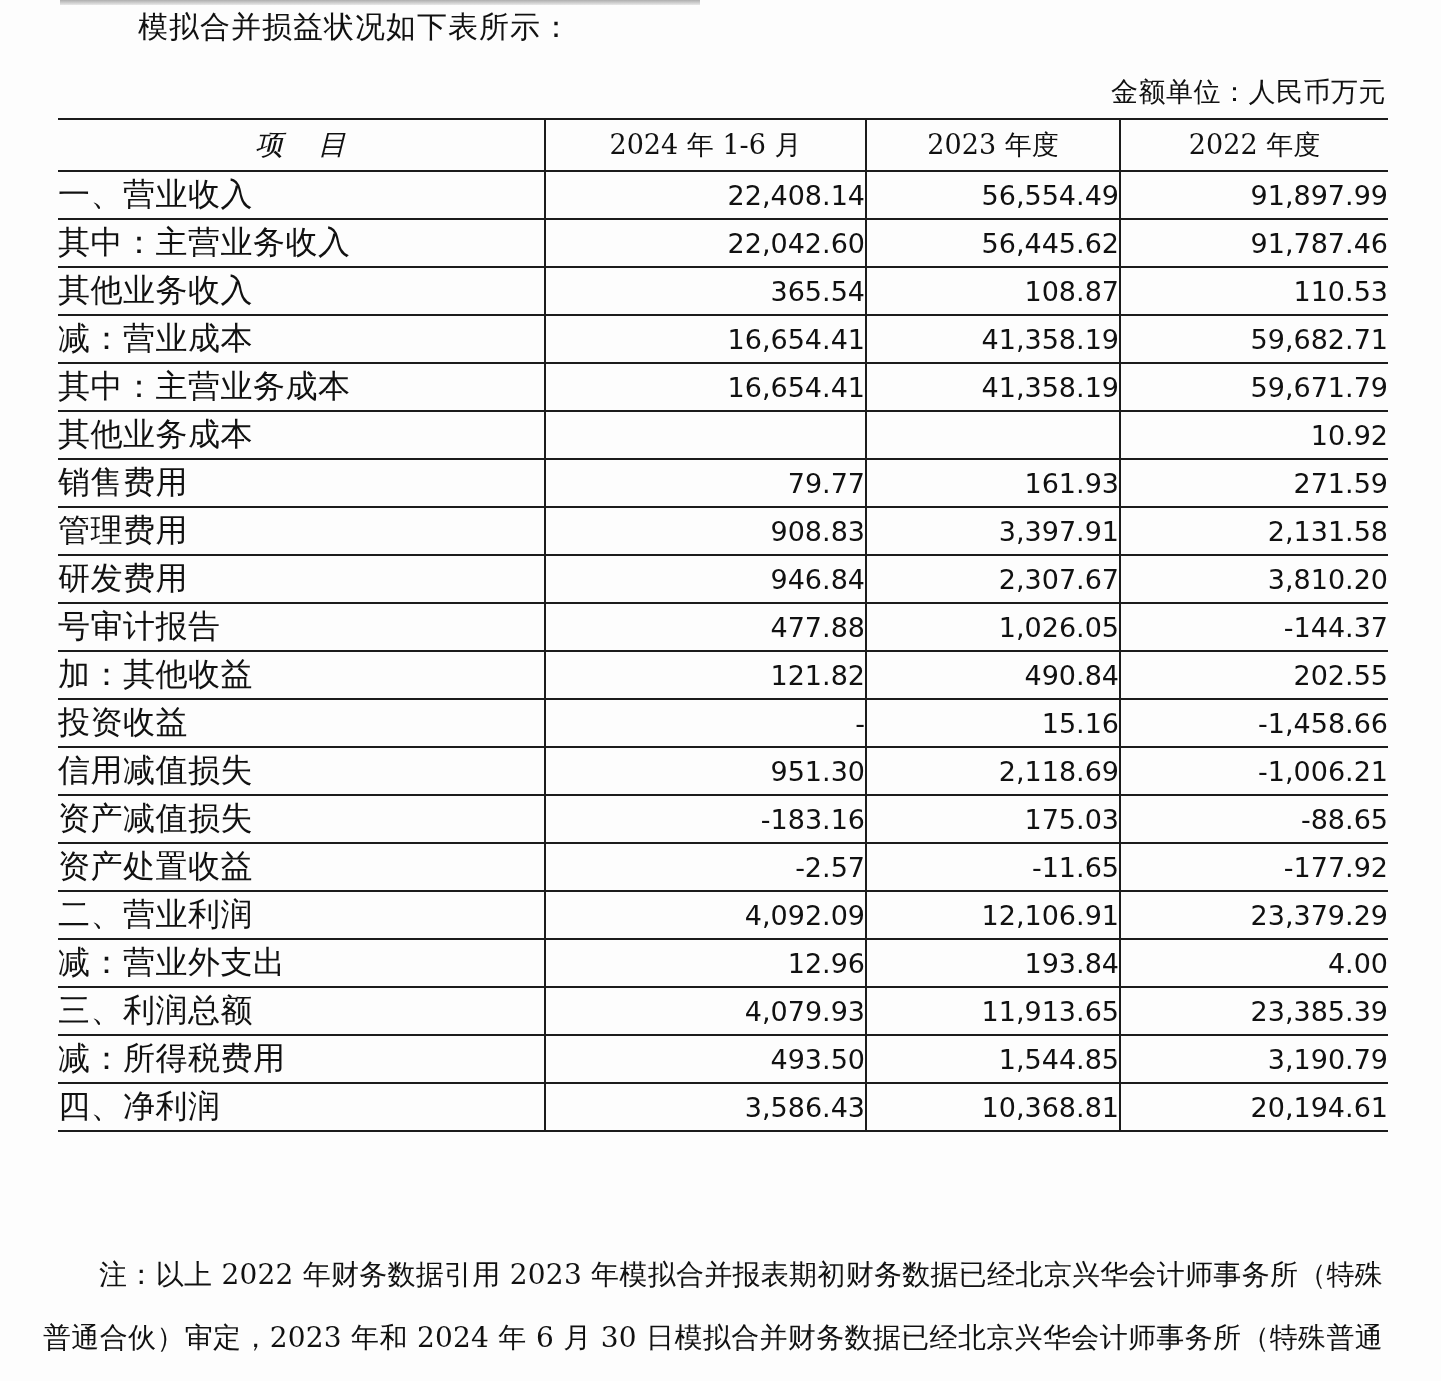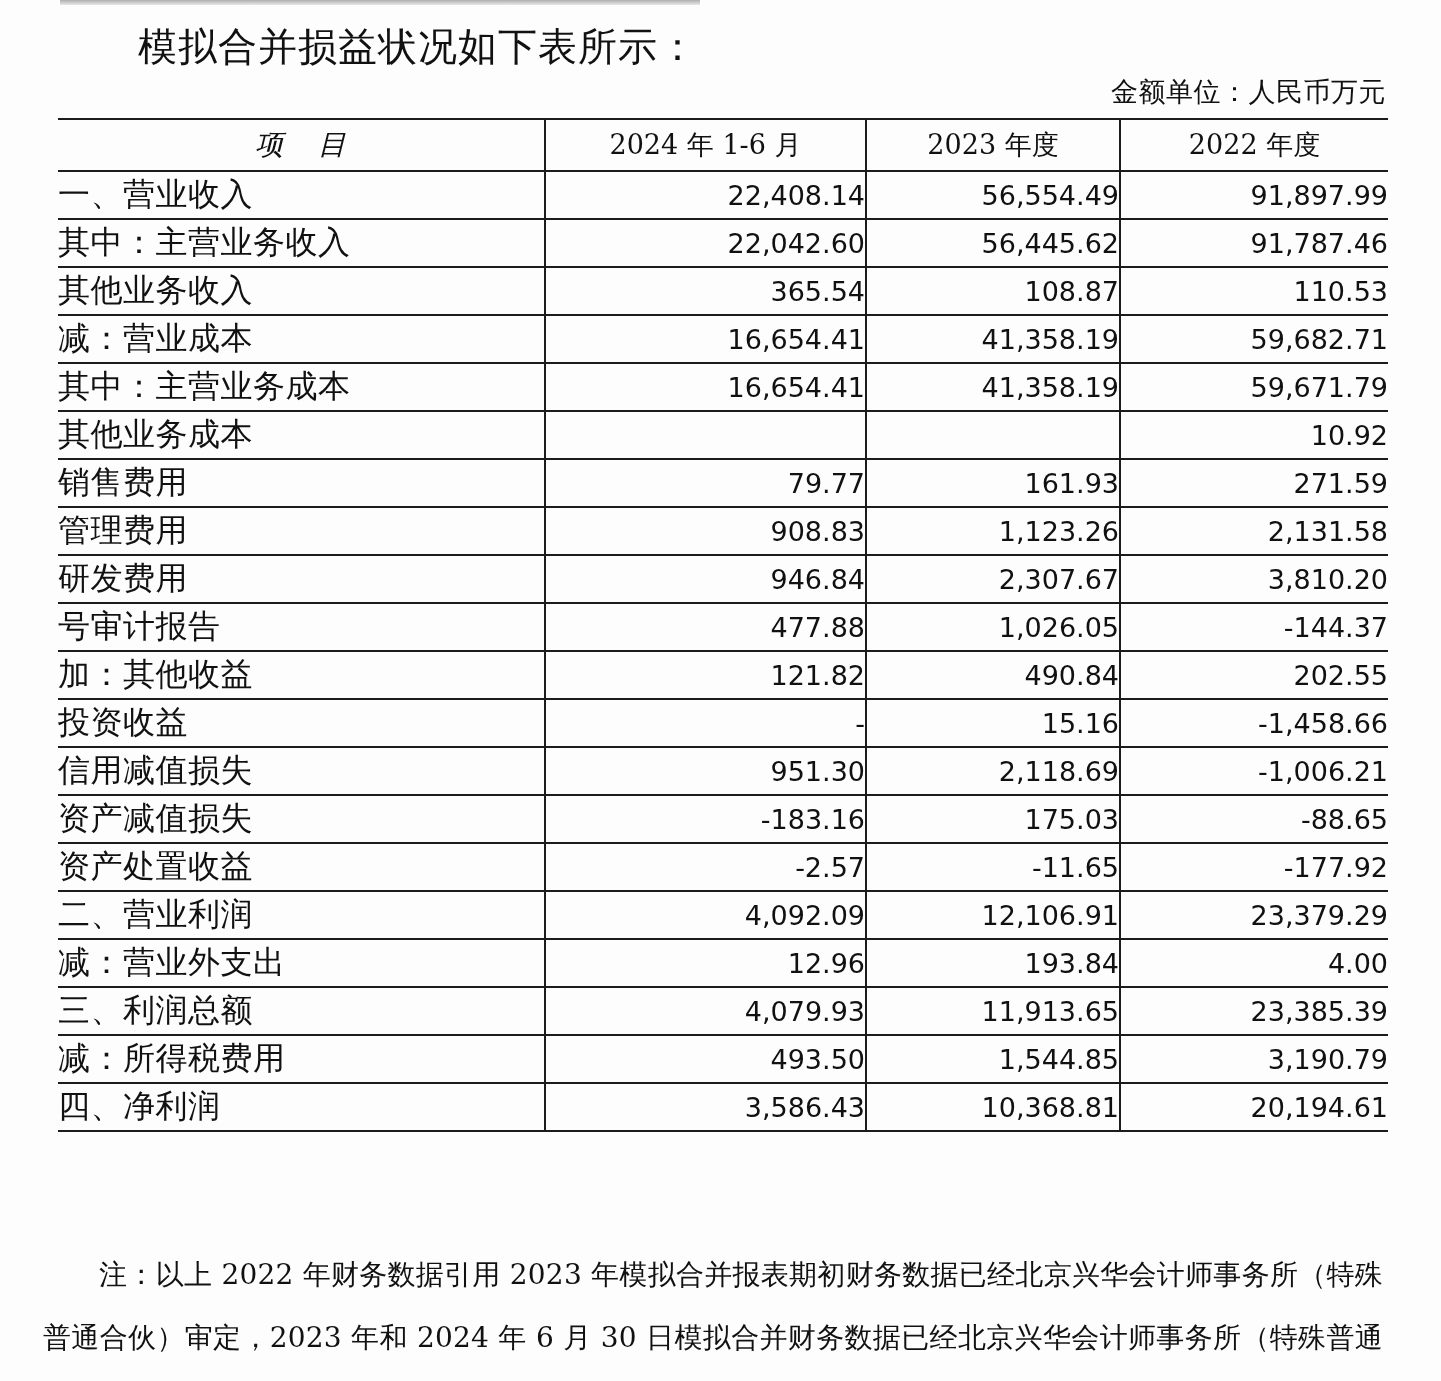--- a/index.html
+++ b/index.html
@@ -28,22 +28,22 @@
     position: absolute;
     left: 60px; top: 0;
     width: 640px; height: 5px;
     background: linear-gradient(to bottom, #6e6e6e, #d8d8d8);
     opacity: .55;
   }
 
   .intro-line {
     position: absolute;
     left: 138px;
-    top: 20px;
-    font-size: 39px;
+    top: 7px;
+    font-size: 30px;
     letter-spacing: 1px;
     white-space: nowrap;
   }
 
   .unit-line {
     position: absolute;
     right: 55px;
     top: 74px;
     font-size: 27px;
     letter-spacing: .5px;
@@ -187,21 +187,21 @@
         </tr>
         <tr>
           <td class="cell-item lvl2">销售费用</td>
           <td class="cell-num vline-l">79.77</td>
           <td class="cell-num vline-l">161.93</td>
           <td class="cell-num vline-l">271.59</td>
         </tr>
         <tr>
           <td class="cell-item lvl2">管理费用</td>
           <td class="cell-num vline-l">908.83</td>
-          <td class="cell-num vline-l">1,123.26</td>
+          <td class="cell-num vline-l">3,397.91</td>
           <td class="cell-num vline-l">2,131.58</td>
         </tr>
         <tr>
           <td class="cell-item lvl2">研发费用</td>
           <td class="cell-num vline-l">946.84</td>
           <td class="cell-num vline-l">2,307.67</td>
           <td class="cell-num vline-l">3,810.20</td>
         </tr>
         <tr>
           <td class="cell-item lvl2">号审计报告</td>

